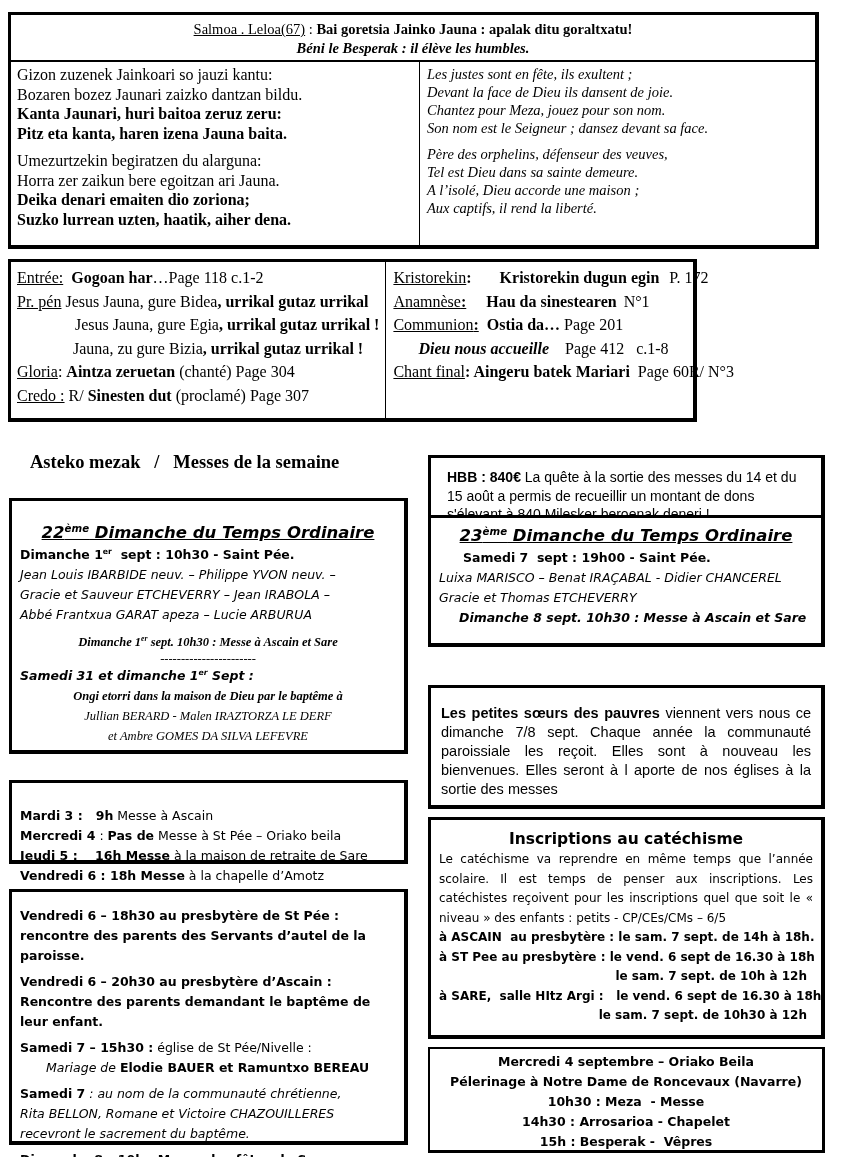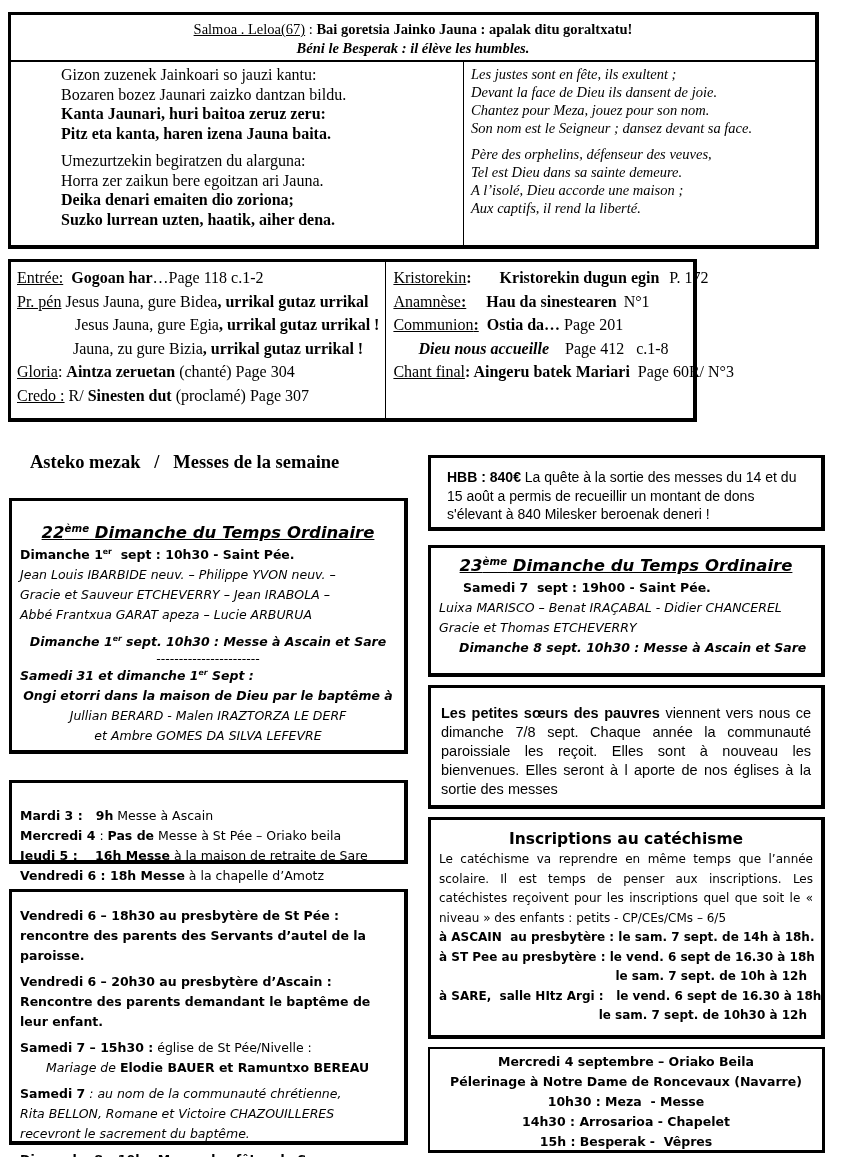--- a/index.html
+++ b/index.html
@@ -9,51 +9,51 @@
   .arial { font-family: "Liberation Sans", sans-serif; }
   .box { position: absolute; border: 3px solid #000; background: #fff; }
   .u { text-decoration: underline; }
   b, .b { font-weight: bold; }
   i, .i { font-style: italic; }
   sup { font-size: 0.62em; vertical-align: super; line-height: 0; }
 
   
   #psalm { left: 8px; top: 12px; width: 811px; height: 237px; border-width: 3px 4px 4px 3px; }
   #psalm .head { height: 47px; border-bottom: 2px solid #000; text-align: center; font-size: 14.5px; line-height: 19px; padding-top: 5px; }
-  #psalm .cols { display: flex; height: 184px; padding-left: 44px; }
+  #psalm .cols { display: flex; height: 184px; }
   #psalm .col-l { width: 409px; border-right: 1px solid #000; padding: 3px 6px; font-size: 16px; line-height: 19.5px; }
   #psalm .col-r { flex: 1; padding: 3px 7px; font-size: 14.5px; line-height: 18px; font-style: italic; }
   #psalm .gap { height: 8px; }
 
   
   #hymns { left: 8px; top: 259px; width: 689px; height: 163px; border-width: 3px 4px 4px 3px; display: flex; }
   #hymns .col-l { width: 409px; border-right: 1px solid #000; padding: 4px 6px; font-size: 16px; line-height: 23.5px; }
   #hymns .col-r { flex: 1; padding: 4px 7px; font-size: 16px; line-height: 23.5px; }
   .indent1 { padding-left: 58px; }
   .indent2 { padding-left: 56px; }
   .indent3 { padding-left: 25px; }
   .sp { display: inline-block; }
 
   
   #week-title { position: absolute; left: 30px; top: 452px; font-size: 18.5px; font-weight: bold; }
 
   
   #dim22 { left: 9px; top: 498px; width: 399px; height: 256px; border-width: 3px 4px 4px 3px; padding: 20px 8px; }
   .box-title { text-align: center; font-family: "DejaVu Sans", sans-serif; font-size: 16.5px; font-weight: bold; font-style: italic; text-decoration: underline; line-height: 24px; }
   .sm { font-family: "DejaVu Sans", sans-serif; font-size: 12.5px; line-height: 20px; }
-  .center { text-align: center; }
+  .center { text-align: center; font-family: Liberation Serif, serif; }
   #dim22 .l { white-space: nowrap; }
 
   #weekdays { left: 9px; top: 780px; width: 399px; height: 84px; border-width: 3px 4px 4px 3px; padding: 23px 8px; }
   #events { left: 9px; top: 889px; width: 399px; height: 256px; border-width: 3px 4px 4px 3px; padding: 14px 8px; }
   #events .p { margin-bottom: 6px; }
 
   
   #hbb { left: 428px; top: 455px; width: 397px; height: 76px; border-width: 3px 4px 4px 3px; padding: 10px 16px; font-size: 14px; line-height: 18.5px; }
-  #dim23 { left: 428px; top: 545px; width: 397px; height: 132px; border-width: 3px 4px 4px 3px; padding: 6px 8px; }
+  #dim23 { left: 428px; top: 515px; width: 397px; height: 132px; border-width: 3px 4px 4px 3px; padding: 6px 8px; }
   #soeurs { left: 428px; top: 685px; width: 397px; height: 124px; border-width: 3px 4px 4px 3px; padding: 16px 10px; font-size: 14.5px; line-height: 19px; text-align: justify; }
   #cate { left: 428px; top: 817px; width: 397px; height: 222px; border-width: 3px 4px 4px 3px; padding: 8px 8px; }
   #cate .title { text-align: center; font-family: "DejaVu Sans", sans-serif; font-size: 15.5px; font-weight: bold; line-height: 22px; }
   #cate .txt { font-family: "DejaVu Sans", sans-serif; font-size: 12px; line-height: 19.5px; text-align: justify; }
   #cate .sched { font-family: "DejaVu Sans", sans-serif; font-size: 12px; line-height: 19.5px; font-weight: bold; }
   #cate .r { text-align: right; padding-right: 6px; }
   #pelerinage { left: 428px; top: 1047px; width: 397px; height: 106px; border-width: 2px 3px 3px 2px; padding: 3px 6px; text-align: center; font-family: "DejaVu Sans", sans-serif; font-size: 12.5px; font-weight: bold; line-height: 20px; }
 </style>
 </head>
 <body>

